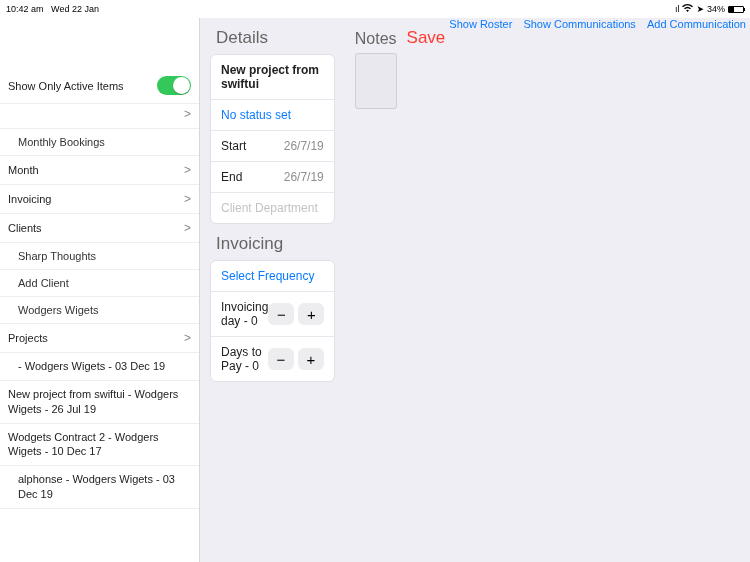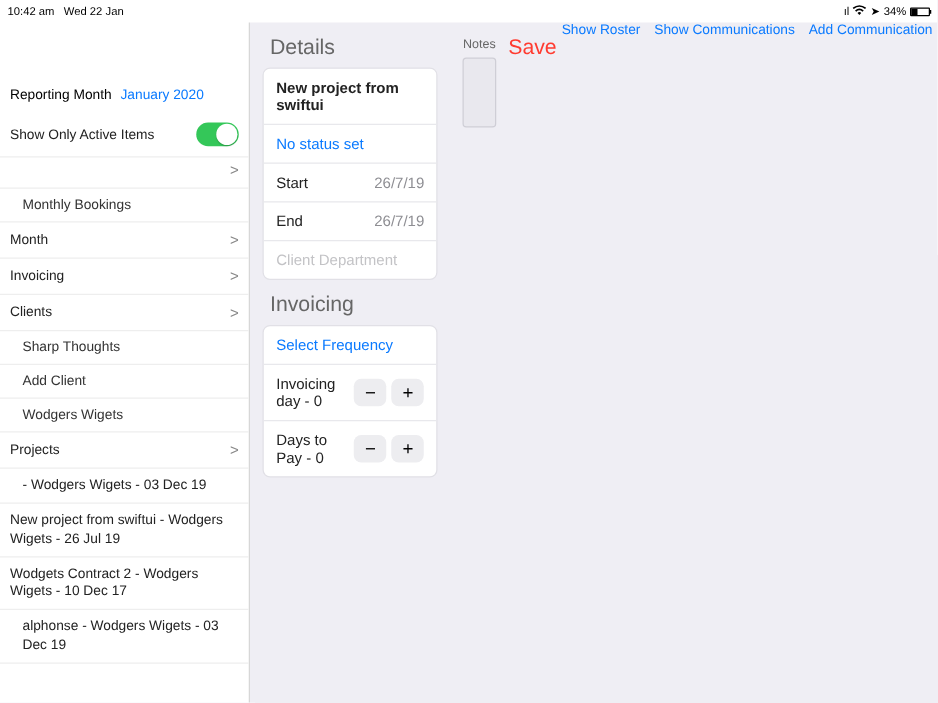--- a/index.html
+++ b/index.html
@@ -126,21 +126,21 @@
     border-radius:6px;
     background:#ededf0;
     display:flex; align-items:center; justify-content:center;
     color:#000; font-size:15px; font-weight:400;
     cursor:pointer;
   }
 
   .notes-area {
     padding: 12px 10px 0 10px;
   }
-  .notes-label { text-align:center; color:#666; font-size:10px; padding-bottom:5px; }
+  .notes-label { text-align:center; color:#666; font-size:16px; padding-bottom:5px; }
   .notes-box {
     height:56px; border:1px solid #cfced6; border-radius:3px;
     background:#e9e8ee;
   }
   .action-row {
     text-align:center;
     padding: 10px 0 4px 0;
   }
   .save-btn { color:#ff3b30; font-size:17px; font-weight:400; }
   .links-row {
@@ -171,24 +171,20 @@
     <span class="battery">
         <span class="fill"></span>
       </span>
   </div>
 </div>
 
 <div class="app">
 
   <div class="sidebar">
     <div class="sb-space"></div>
-    <div class="rep-month">
-      <span class="lbl">Reporting Month</span>
-      <span class="val">January 2020</span>
-    </div>
     <div class="active-row">
       <span>Show Only Active Items</span>
       <div class="switch">
           <div class="knob"></div>
         </div>
     </div>
 
     <div class="truncated-top">
       <span>&nbsp;</span>
       <span class="chev">&gt;</span>

